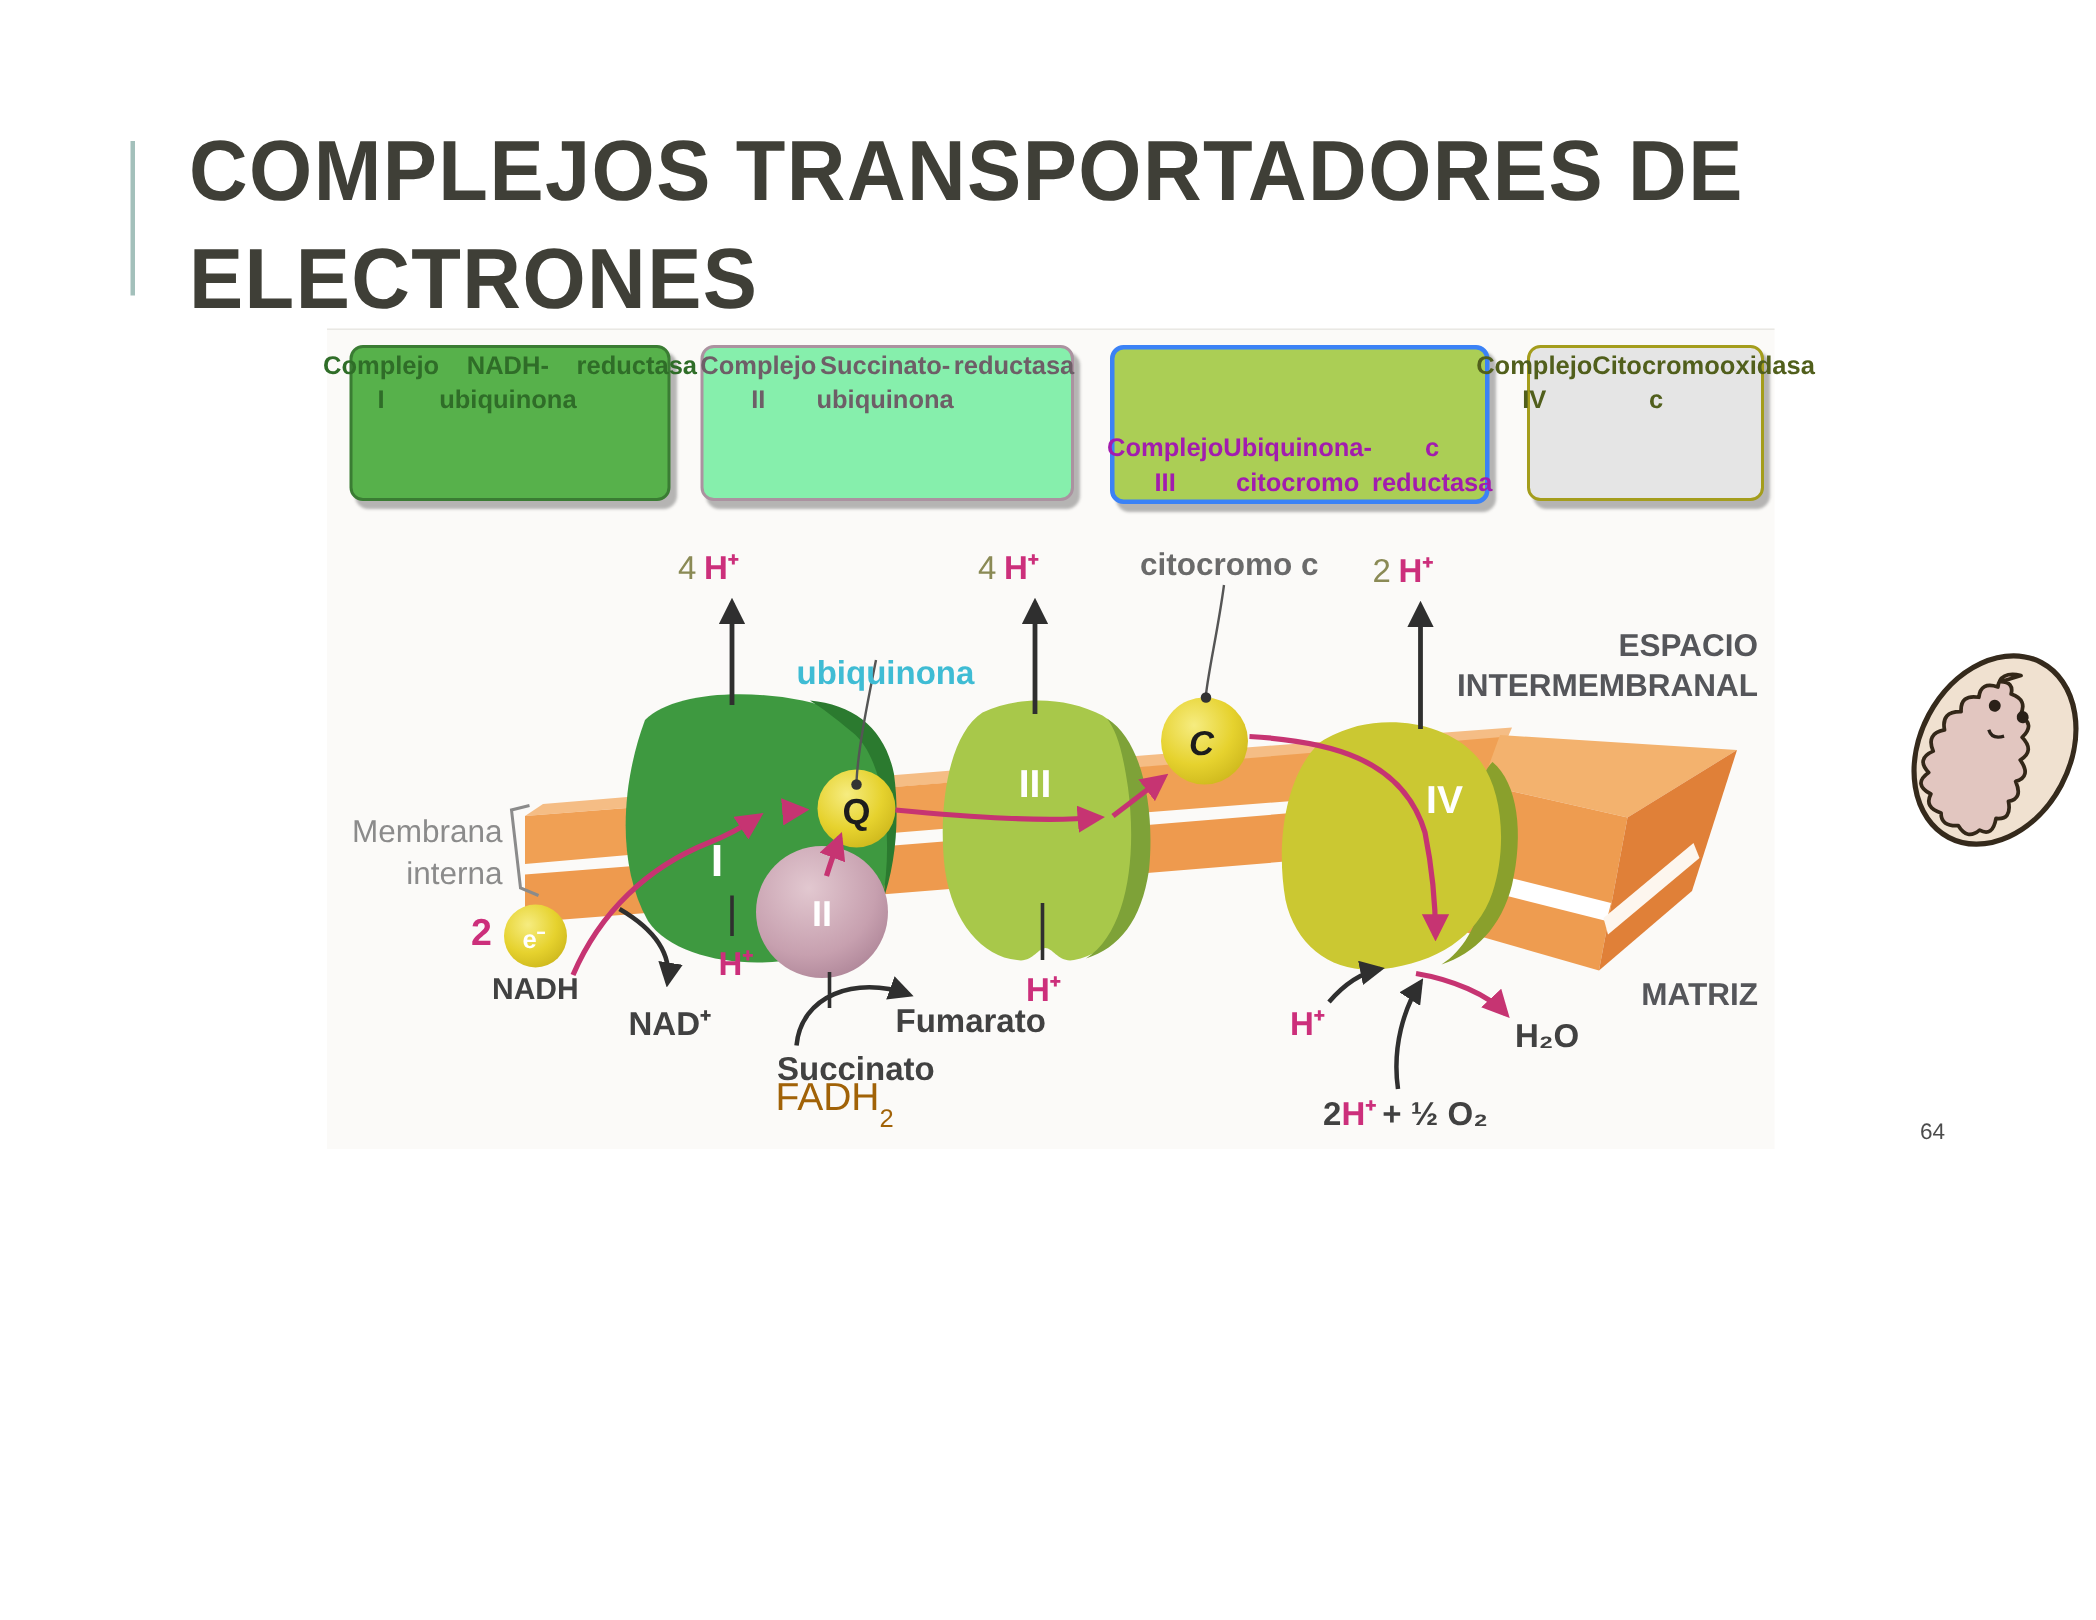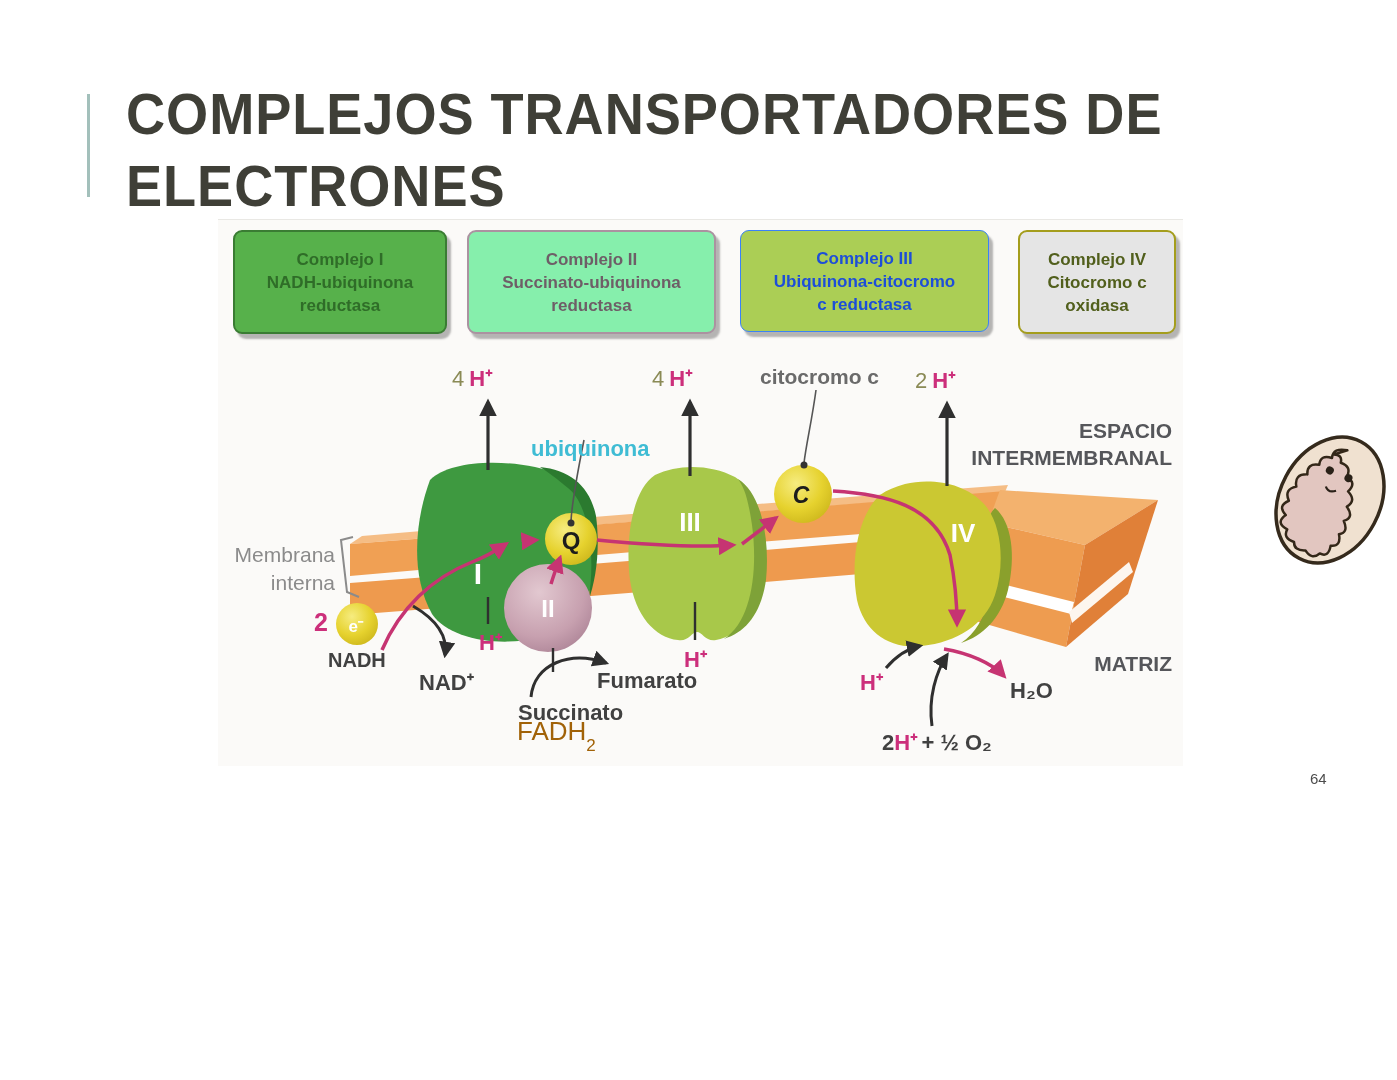--- a/index.html
+++ b/index.html
@@ -7,25 +7,25 @@
         font-family:"Liberation Sans",sans-serif;}
   .accent-bar{position:absolute;left:87px;top:94px;width:3px;height:103px;background:#a3c0bb;}
   .title{position:absolute;left:126px;top:78px;margin:0;color:#3f3f37;font-size:57px;
          font-weight:600;letter-spacing:1px;line-height:72px;transform:scaleX(.95);
          transform-origin:left top;white-space:nowrap;}
   .title .tl{display:block;}
   .scan-panel{position:absolute;left:218px;top:219px;width:965px;height:546px;
               background:#fbfaf8;border-top:1px solid #e9e8e4;}
   
   .cbox{position:absolute;height:100px;border-radius:9px;box-shadow:4px 5px 2px rgba(95,95,95,.45);
-        display:flex;flex-direction:column;justify-content:center;text-align:center;
+        display:flex;flex-direction:row;justify-content:center;text-align:center;
         font-size:17px;font-weight:700;line-height:23px;}
   .cbox1{left:233px;top:230px;width:210px;background:#57b14b;border:2px solid #3a7c33;color:#2f6d28;}
   .cbox2{left:467px;top:230px;width:245px;background:#86efac;border:2px solid #ab92a0;color:#6e5e67;}
-  .cbox3{left:740px;top:230px;width:247px;background:#abce55;border:1px solid #3b82f6;color:#1d4ed8;}
+  .cbox3{left:740px;top:230px;width:247px;background:#abce55;border:3px solid #3b82f6;color:#a21caf;align-items:flex-end;}
   .cbox4{left:1018px;top:230px;width:154px;background:#e5e5e5;border:2px solid #a49d1c;color:#515f1c;}
   
   .lbl{position:absolute;white-space:nowrap;font-family:"Liberation Sans",sans-serif;}
   .num{color:#8a8a55;font-size:22px;font-weight:500;margin-right:5px;}
   .ion{color:#cc2f7b;font-size:22px;font-weight:700;}
   .cyan{color:#3fbcd4;font-size:22px;font-weight:600;}
   .graylbl{color:#6a6a6a;font-size:21px;font-weight:600;}
   .zone{color:#55565a;font-size:21px;font-weight:700;line-height:27px;text-align:right;}
   .membrana{color:#8b8b8b;font-size:21px;font-weight:500;line-height:28px;text-align:right;}
   .dkbold{color:#414141;font-size:22px;font-weight:700;}
@@ -228,15 +228,15 @@
   <div class="lbl magenta" style="left:684px;top:643px;">H⁺</div>
   <div class="lbl magenta" style="left:860px;top:666px;">H⁺</div>
   <div class="lbl dkbold" style="left:1010px;top:678px;">H₂O</div>
 
   <div class="lbl" style="left:882px;top:726px;">
     <span class="dkbold">2</span><span class="magenta">H⁺</span><span class="dkbold" style="margin-left:4px;">+ ½ O₂</span>
   </div>
 
   <div class="lbl zone" style="left:1090px;top:650px;width:82px;">MATRIZ</div>
 
-  <div class="lbl pagenum" style="left:1310px;top:746px;margin-top:24px;">64</div>
+  <div class="lbl pagenum" style="left:1280px;top:746px;">64</div>
 
 </div>
 
 </body></html>

